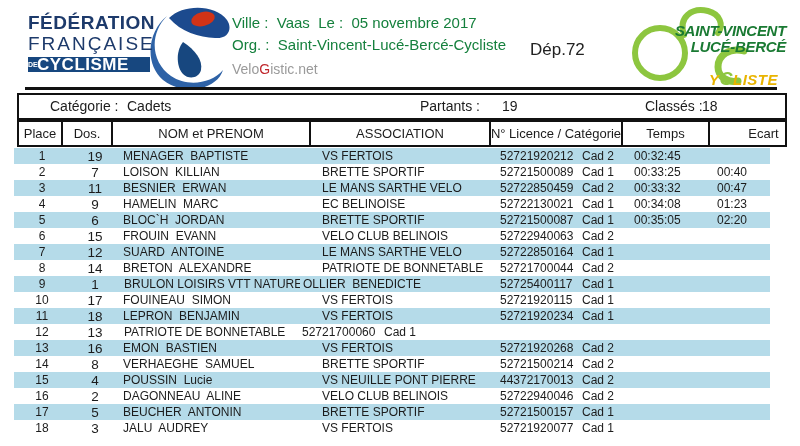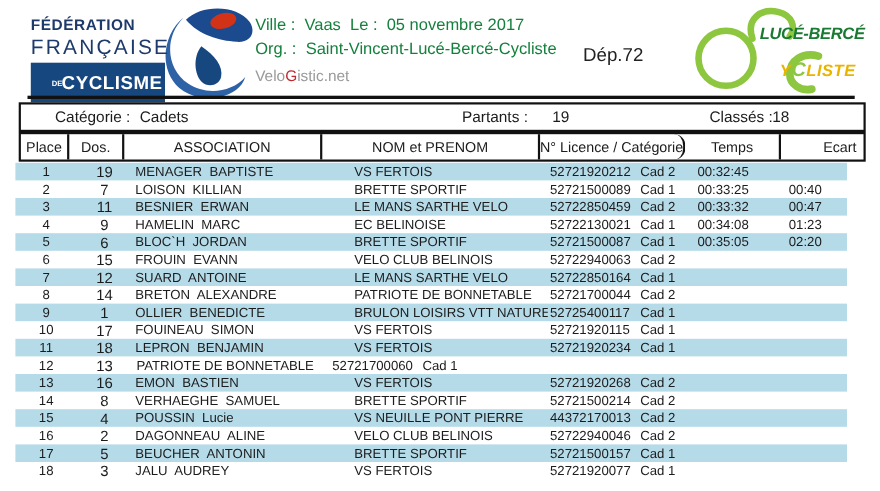--- a/index.html
+++ b/index.html
@@ -5,24 +5,24 @@
   html,body { margin:0; padding:0; background:#ffffff; }
   .page {
     position:relative; width:800px; height:446px; background:#ffffff;
     font-family:"Liberation Sans", sans-serif; color:#1c1c1c; overflow:hidden;
   }
   .pre { white-space:pre; }
 
   
   .ffc-logo { position:absolute; left:25px; top:6px; width:205px; height:80px; }
   .ffc-text { position:absolute; left:3px; top:6px; }
-  .ffc-l1 { font-size:14px; font-weight:bold; color:#1d3a6b; letter-spacing:0.5px; line-height:21px; }
+  .ffc-l1 { font-size:19px; font-weight:bold; color:#1d3a6b; letter-spacing:0.5px; line-height:21px; }
   .ffc-l2 { font-size:19px; font-weight:normal; color:#1d3a6b; letter-spacing:2px; line-height:21px; }
-  .ffc-banner { margin-top:3px; background:#17477f; color:#ffffff; width:122px; height:38px;
-    display:flex; align-items:center; padding-left:19px; box-sizing:border-box; }
+  .ffc-banner { margin-top:3px; background:#17477f; color:#ffffff; width:122px; height:15px;
+    display:flex; align-items:center; padding-left:0; box-sizing:border-box; }
   .ffc-de { font-size:7px; font-weight:bold; width:9px; line-height:7px; }
   .ffc-cyclisme { font-size:17px; font-weight:bold; letter-spacing:0.5px; }
   .ffc-swoosh { position:absolute; left:118px; top:0; }
 
   .event-info { position:absolute; left:232px; top:12px; }
   .ville, .org { font-size:15px; color:#15803d; line-height:22px; }
   .velogistic { font-size:14px; color:#9a9a9a; margin-top:5px; }
   .vg-g { color:#c0272d; }
 
   .dep { position:absolute; left:530px; top:40px; font-size:17px; color:#222222; }
@@ -45,21 +45,21 @@
   .lbl-categorie { left:31px; }   .val-categorie { left:108px; }
   .lbl-partants  { left:401px; }  .val-partants  { left:483px; }
   .lbl-classes   { left:626px; }  .val-classes   { left:683px; }
 
   
   .col-header { position:absolute; left:17px; top:120px; width:770px; height:27px;
     border:2px solid #111111; box-sizing:border-box; display:flex; background:#ffffff; }
   .col-header .h { border-right:2px solid #111111; box-sizing:border-box; display:flex;
     align-items:center; justify-content:center; font-size:13px; white-space:pre; overflow:hidden; }
   .h.h-place { width:44px; } .h.h-dos { width:50px; } .h.h-name { width:198px; }
-  .h.h-assoc { width:180px; } .h.h-lic { width:132px;border-radius:10px; } .h.h-temps { width:87px; }
+  .h.h-assoc { width:180px; } .h.h-lic { width:132px; } .h.h-temps { width:87px; }
   .h.h-ecart { flex:1; border-right:none;padding-left:32px; }
 
   
   .rows { position:absolute; left:14px; top:148px; width:756px; }
   .row { height:16px; display:flex; align-items:center; font-size:12px; color:#1c1c1c; }
   .row:nth-child(odd) { background:#b5dbe9; }
   .c { box-sizing:border-box; overflow:hidden; white-space:pre; }
   .c-place { width:56px; text-align:center; }
   .c-dos { width:50px; text-align:center; font-size:13.5px; }
   .c-name { width:198px; padding-left:3px; }
@@ -99,41 +99,42 @@
 
   <div class="dep">Dép.72</div>
 
   <div class="club-logo">
     <svg class="club-svg" width="168" height="84" viewBox="0 0 168 84">
       <circle cx="34" cy="50" r="25" fill="none" stroke="#8dc63f" stroke-width="6"></circle>
       <path d="M58,32 C52,14 66,4 82,8 C94,11 98,22 92,30" fill="none" stroke="#8dc63f" stroke-width="6" stroke-linecap="round"></path>
       <path d="M118,48 C104,44 92,52 92,64 C92,74 102,80 112,78" fill="none" stroke="#8dc63f" stroke-width="7" stroke-linecap="round"></path>
     </svg>
     <div class="club-text">
+      <div class="club-l1">SAINT-VINCENT</div>
       <div class="club-l2">LUCÉ-BERCÉ</div>
       <div class="club-l3"><span class="club-yel">Y</span><span class="club-grn">C</span><span class="club-yel">LISTE</span></div>
     </div>
   </div>
 
   <div class="rule"></div>
 
   <div class="info-bar">
     <span class="lbl-categorie">Catégorie :</span>
     <span class="val-categorie">Cadets</span>
     <span class="lbl-partants">Partants :</span>
     <span class="val-partants">19</span>
     <span class="lbl-classes">Classés :</span>
     <span class="val-classes">18</span>
   </div>
 
   <div class="col-header">
     <div class="h h-place">Place</div>
     <div class="h h-dos">Dos.</div>
+    <div class="h h-name">NOM et PRENOM</div>
     <div class="h h-assoc">ASSOCIATION</div>
-    <div class="h h-name">NOM et PRENOM</div>
     <div class="h h-lic">N° Licence / Catégorie</div>
     <div class="h h-temps">Temps</div>
     <div class="h h-ecart">Ecart</div>
   </div>
 
   <div class="rows" id="rows">
       <div class="row">
     <div class="c c-place">1</div>
     <div class="c c-dos">19</div>
     <div class="c c-name">MENAGER  BAPTISTE</div>
@@ -225,22 +226,22 @@
     <div class="c c-lic">
       <span class="licnum">52721700044</span>
       <span class="cat">Cad 2</span>
     </div>
     <div class="c c-temps"></div>
     <div class="c c-ecart"></div>
   </div>
       <div class="row">
     <div class="c c-place">9</div>
     <div class="c c-dos">1</div>
+    <div class="c c-assoc">BRULON LOISIRS VTT NATURE</div>
     <div class="c c-name">OLLIER  BENEDICTE</div>
-    <div class="c c-assoc">BRULON LOISIRS VTT NATURE</div>
     <div class="c c-lic">
       <span class="licnum">52725400117</span>
       <span class="cat">Cad 1</span>
     </div>
     <div class="c c-temps"></div>
     <div class="c c-ecart"></div>
   </div>
       <div class="row">
     <div class="c c-place">10</div>
     <div class="c c-dos">17</div>

